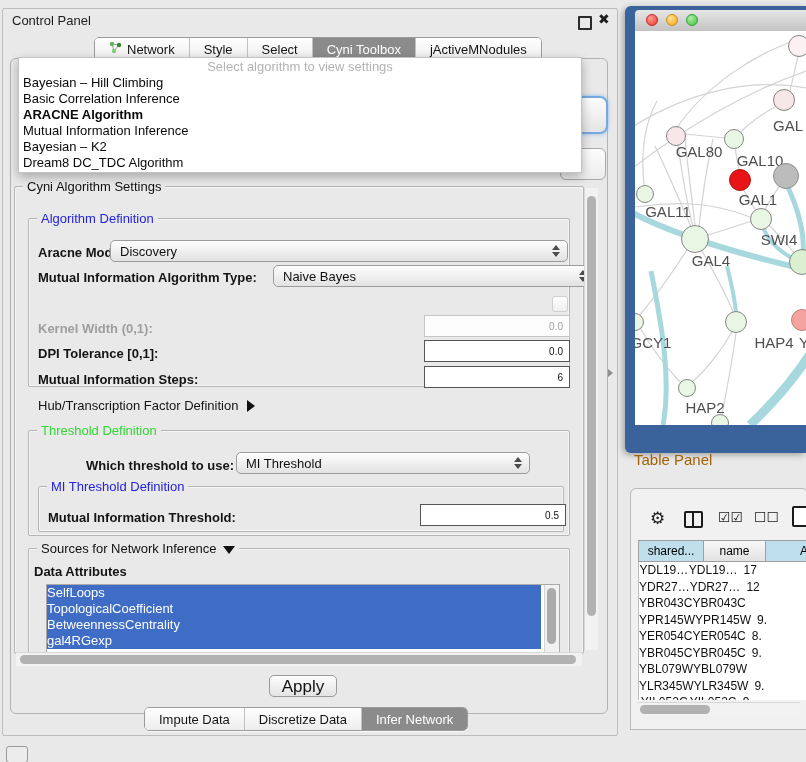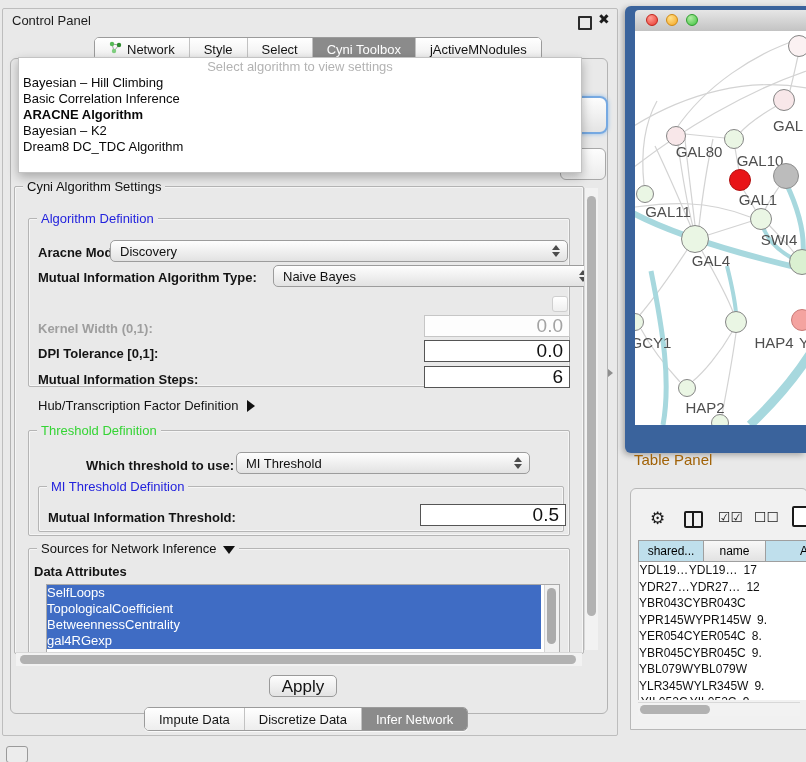--- a/index.html
+++ b/index.html
@@ -50,21 +50,21 @@
   .lbl.disabled{color:#9e9e9e;}
 
   .combo{position:absolute;height:22px;border:1px solid #9c9c9c;border-radius:5px;
     background:linear-gradient(#fefefe,#e2e2e2);display:flex;align-items:center;
     padding:0 26px 0 9px;font-size:13px;color:#111;cursor:pointer;box-sizing:border-box;}
   .spin{position:absolute;right:7px;top:50%;transform:translateY(-50%);display:flex;flex-direction:column;gap:2px;}
   .spin i{display:block;width:0;height:0;border-left:4px solid transparent;border-right:4px solid transparent;}
   .spin .up{border-bottom:5px solid #4c4c4c;}
   .spin .dn{border-top:5px solid #4c4c4c;}
 
-  .tf{position:absolute;height:18px;border:1px solid #555;background:#fff;font-size:19px;
+  .tf{position:absolute;height:18px;border:1px solid #555;background:#fff;font-size:10px;
     text-align:right;padding:1px 6px;font-family:inherit;color:#111;box-sizing:content-box;}
   .tf:disabled{border-color:#c6c6c6;color:#a3a3a3;background:#fdfdfd;}
 
   .cb{position:absolute;width:14px;height:14px;border:1px solid #cfcfcf;border-radius:3px;
     background:linear-gradient(#ffffff,#efefef);cursor:pointer;}
 
   .tri-right{display:inline-block;width:0;height:0;border-top:6px solid transparent;
     border-bottom:6px solid transparent;border-left:8px solid #111;margin-left:9px;vertical-align:-2px;}
   .tri-down{display:inline-block;width:0;height:0;border-left:6px solid transparent;
     border-right:6px solid transparent;border-top:8px solid #111;margin-left:6px;vertical-align:-1px;}
@@ -233,20 +233,21 @@
   <div class="abs htrack" style="left:16px;top:652px;width:566px;height:13px;">
     <div class="hthumb" style="left:4px;width:556px;"></div>
   </div>
 
   <div class="abs popup">
     <div class="popup-prompt">Select algorithm to view settings</div>
     <div id="popup-list">
         <div class="popup-item">Bayesian – Hill Climbing</div>
         <div class="popup-item">Basic Correlation Inference</div>
         <div class="popup-item bold">ARACNE Algorithm</div>
+        <div class="popup-item">Mutual Information Inference</div>
         <div class="popup-item">Bayesian – K2</div>
         <div class="popup-item">Dream8 DC_TDC Algorithm</div>
       </div>
   </div>
 
   <button class="abs apply-btn">Apply</button>
   <div class="abs seg" id="bottom-tabs">
       <div class="seg-tab">
         <span>Impute Data</span>
       </div>

